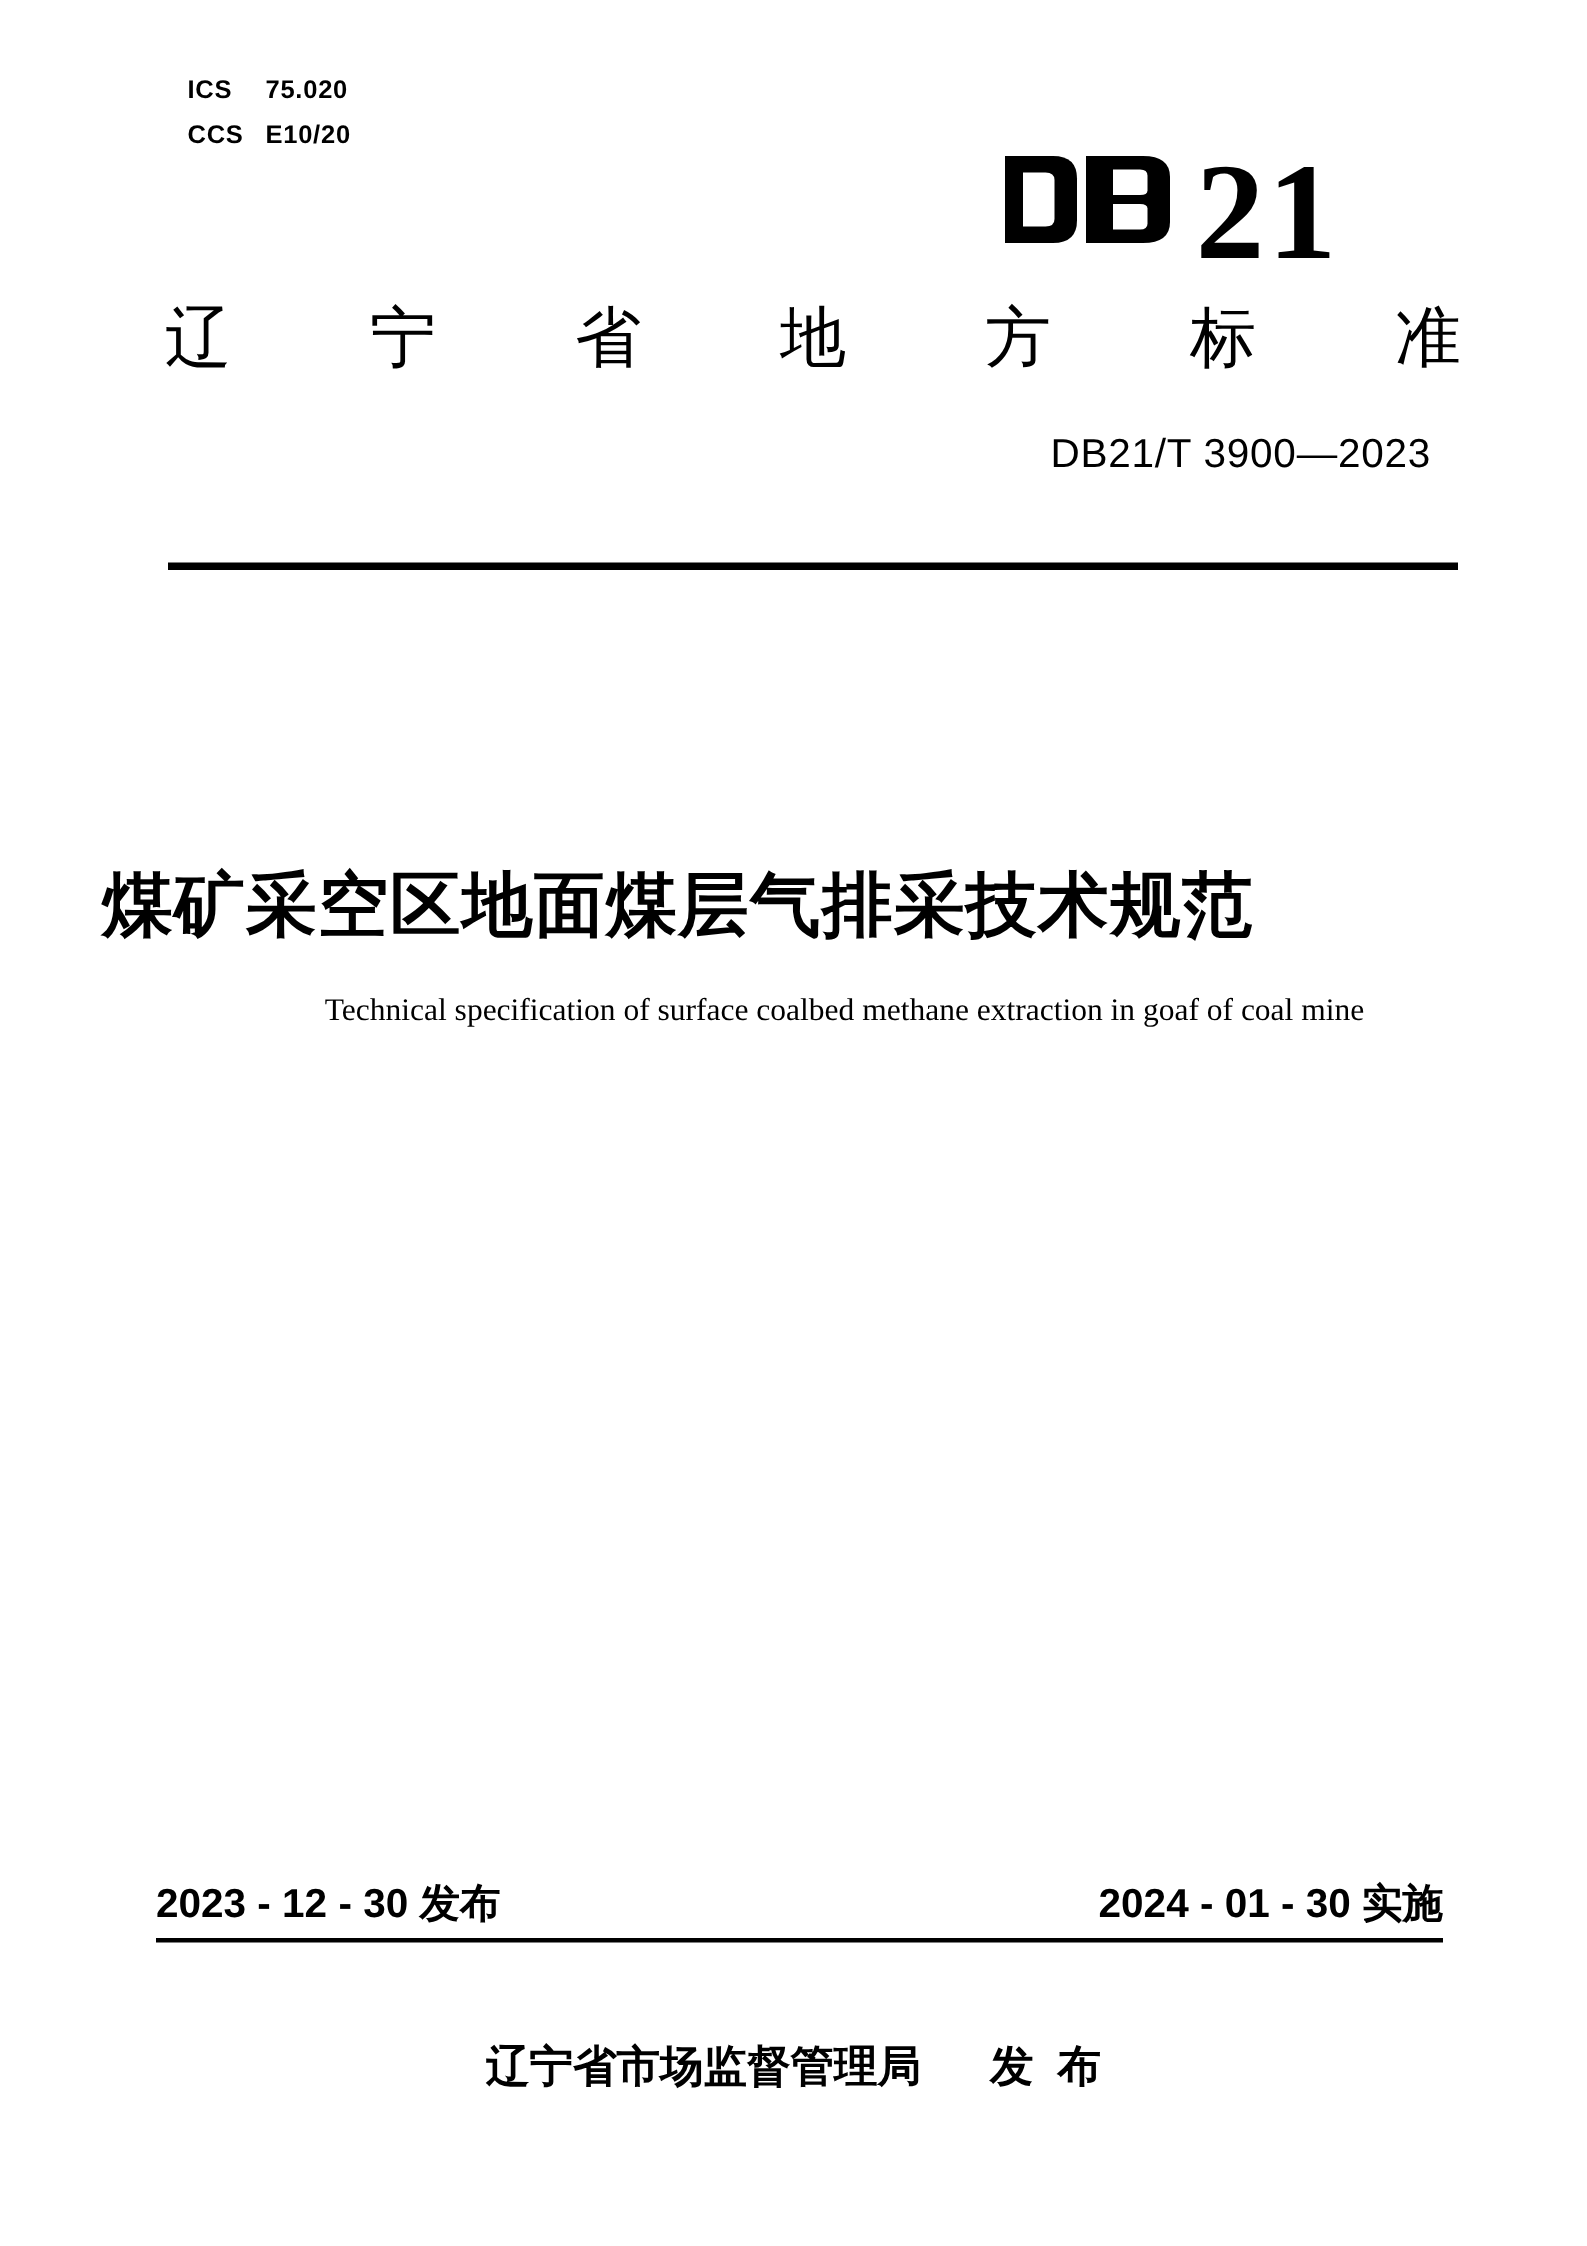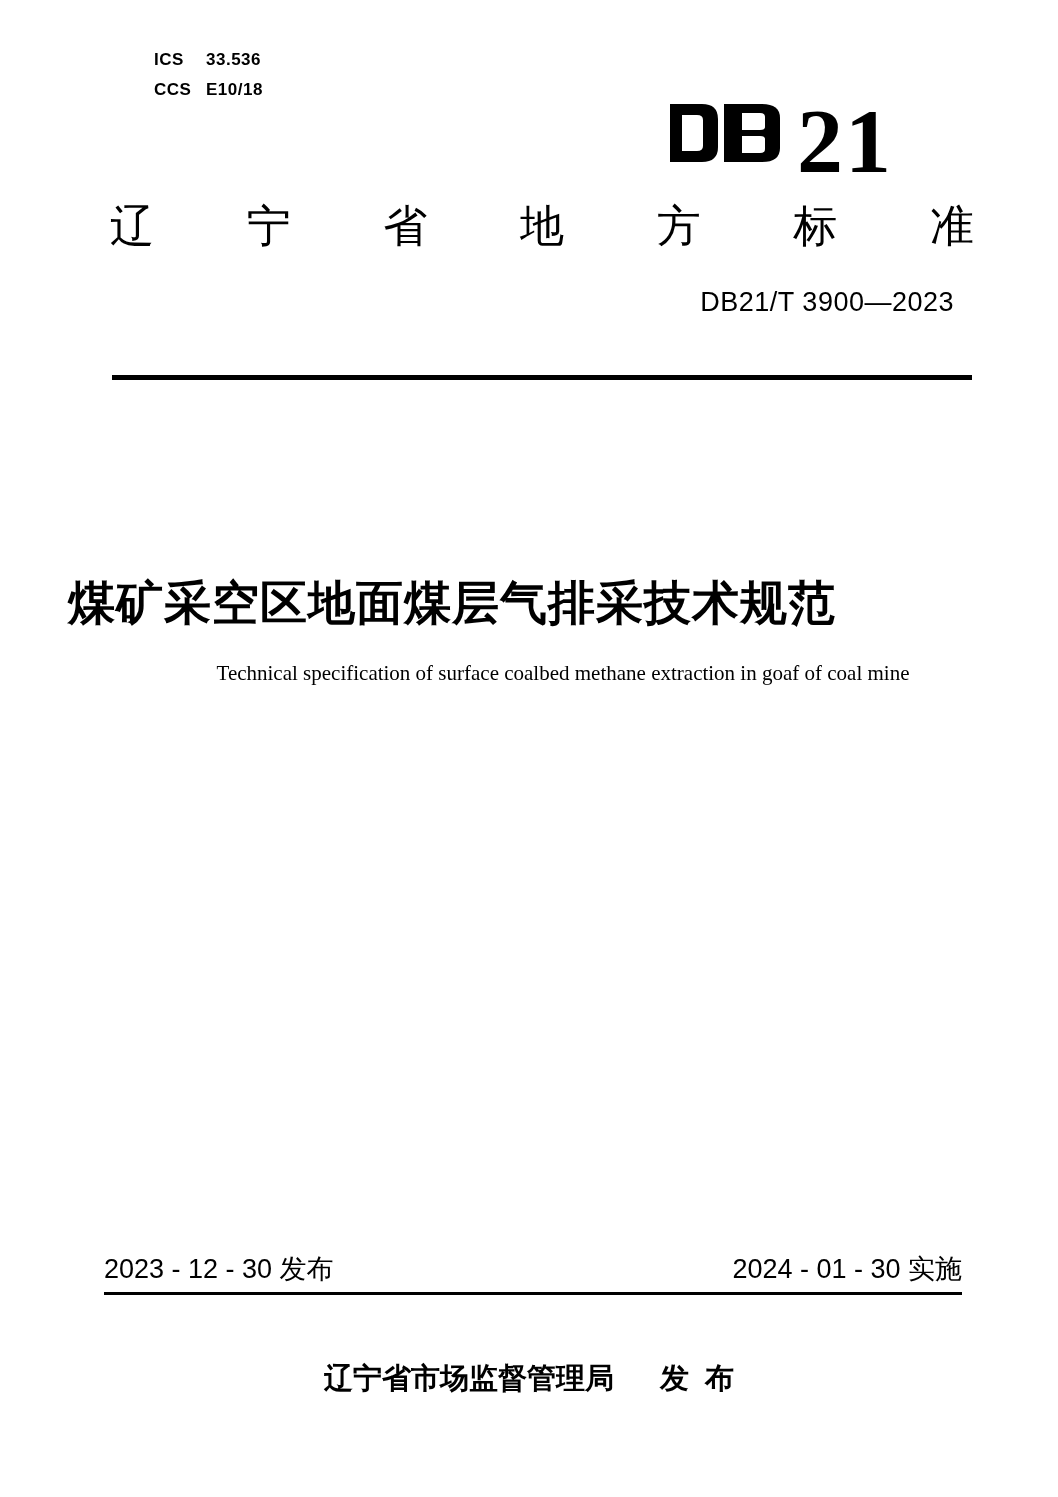--- a/index.html
+++ b/index.html
@@ -13,21 +13,21 @@
     overflow:hidden;
     margin:0 auto;
   }
 
   
   .code-line {
     position:absolute; left:125px;
     font-size:17px; font-weight:bold;
     letter-spacing:0.5px; white-space:pre;
   }
-  .code-line .code-label { display:inline-block; width:52px;margin-left:29px; }
+  .code-line .code-label { display:inline-block; width:52px; }
   .ics { top:50px; }
   .ccs { top:80px; }
 
   
   .logo-db-svg { position:absolute; left:670px; top:104px; }
   .logo-21 {
     position:absolute; left:797px; top:83px;
     font-family:"Liberation Serif", serif;
     font-weight:bold; font-size:92px; line-height:1;
     letter-spacing:2px;
@@ -61,39 +61,39 @@
   .title-en {
     position:absolute; left:68px; width:990px; top:660px;
     text-align:center;
     font-family:"Liberation Serif", serif;
     font-size:21px; font-weight:400; line-height:1.3;
   }
 
   .dates-row {
     position:absolute; left:104px; top:1255px; width:858px;
     display:flex; justify-content:space-between;
-    font-size:27px; font-weight:400; line-height:1.1;
+    font-size:27px; font-weight:700; line-height:1.1;
     white-space:pre;
   }
 
   .publisher-row {
     position:absolute; left:0; width:1058px; top:1361px;
     display:flex; justify-content:center; align-items:baseline;
     gap:46px;
     font-size:29px; font-weight:bold; line-height:1.2;
   }
   .publish-label { word-spacing:8px; white-space:pre; }
 </style>
 </head>
 <body>
 
 <div class="page">
 
-  <div class="code-line ics"><span class="code-label">ICS</span><span>33.536</span></div>
-  <div class="code-line ccs"><span class="code-label">CCS</span><span>E10/18</span></div>
+  <div class="code-line ics"><span class="code-label">ICS</span><span>75.020</span></div>
+  <div class="code-line ccs"><span class="code-label">CCS</span><span>E10/20</span></div>
 
   <svg class="logo-db-svg" width="110" height="58" viewBox="0 0 110 58" role="img" aria-label="DB">
 
     <path fill="#000" d="M0 0 H32 Q48 0 48 15 V43 Q48 58 32 58 H0 Z"></path>
     <path fill="#fff" d="M12 11 H27 Q33 11 33 16 V42 Q33 47 27 47 H12 Z"></path>
 
     <g transform="translate(54,0)">
       <path fill="#000" d="M0 0 H38 Q56 0 56 14 V44 Q56 58 38 58 H0 Z"></path>
       <path fill="#fff" d="M18 9 H36 Q41 9 41 13 V23 Q41 26 36 26 H18 Z"></path>
       <path fill="#fff" d="M18 32 H36 Q41 32 41 35 V45 Q41 49 36 49 H18 Z"></path>

